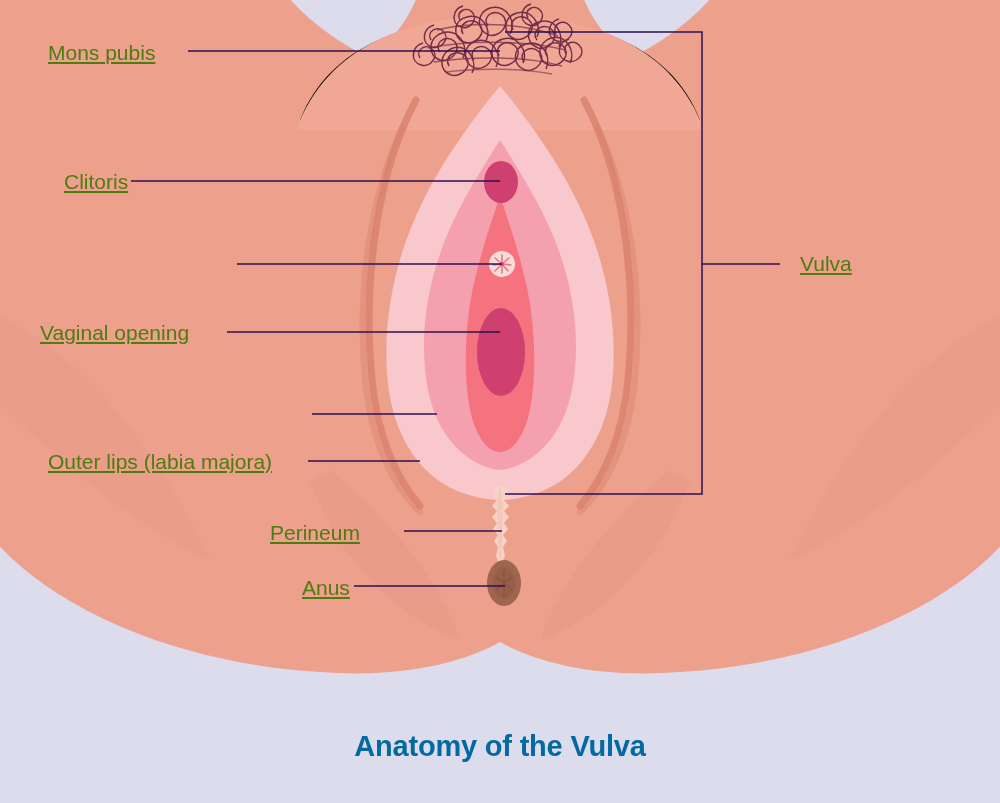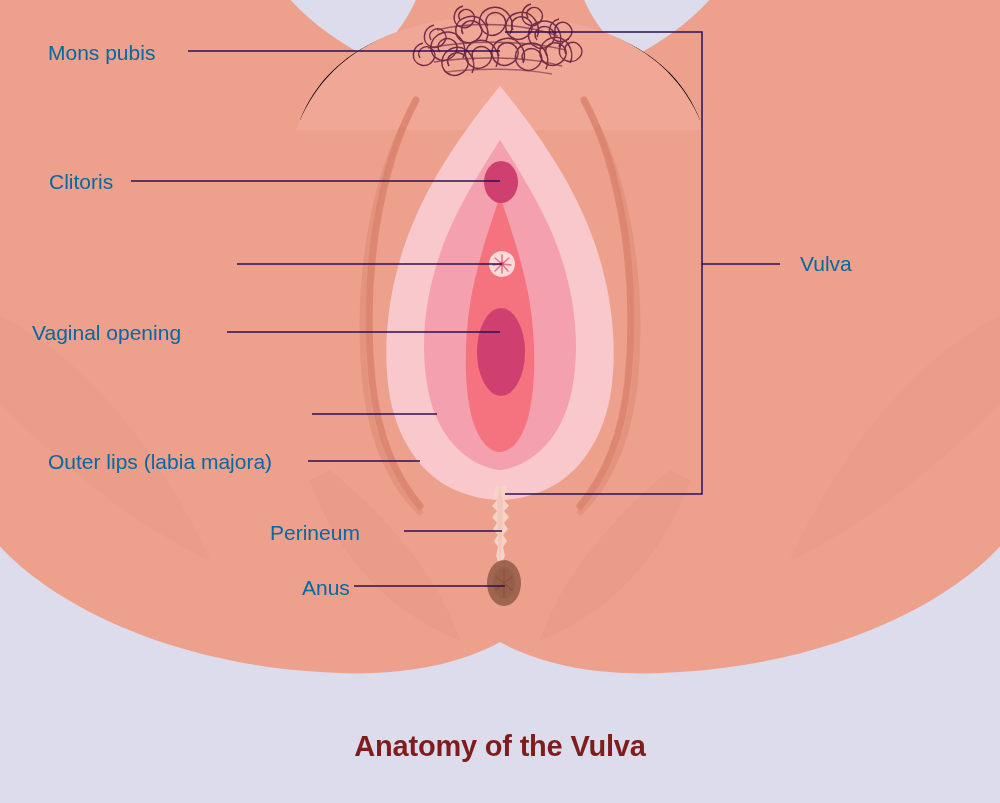--- a/index.html
+++ b/index.html
@@ -22,34 +22,35 @@
     position: absolute;
     left: 0;
     top: 0;
     width: 1000px;
     height: 803px;
   }
   .label-text {
     position: absolute;
     font-family: "Liberation Sans", sans-serif;
     font-size: 21px;
-    color: #0369a1;
+    color: #4d7c0f;
     white-space: nowrap;
     line-height: 1;
+    text-decoration: underline;
   }
   .title {
     position: absolute;
     left: 0;
     width: 1000px;
     top: 730px;
     text-align: center;
     font-family: "Liberation Sans", sans-serif;
     font-size: 29px;
     font-weight: bold;
-    color: #7f1d1d;
+    color: #0369a1;
     letter-spacing: -0.2px;
   }
 </style>
 </head>
 <body>
 
 <div id="figure">
 
   <svg class="layer" viewBox="0 0 1000 803">
     <defs>
@@ -203,22 +204,22 @@
       <line x1="308" y1="461" x2="420" y2="461"></line>
       <line x1="404" y1="531" x2="502" y2="531"></line>
       <line x1="354" y1="586" x2="505" y2="586"></line>
 
       <path d="M 505 32 L 702 32 L 702 494 L 505 494"></path>
       <line x1="702" y1="264" x2="780" y2="264"></line>
     </g>
   </svg>
 
   <div class="label-text" style="left:48px;  top:42px;">Mons pubis</div>
-  <div class="label-text" style="left:49px;  top:171px;">Clitoris</div>
-  <div class="label-text" style="left:32px;  top:322px;">Vaginal opening</div>
+  <div class="label-text" style="left:64px;  top:171px;">Clitoris</div>
+  <div class="label-text" style="left:40px;  top:322px;">Vaginal opening</div>
   <div class="label-text" style="left:48px;  top:451px;">Outer lips (labia majora)</div>
   <div class="label-text" style="left:270px; top:522px;">Perineum</div>
   <div class="label-text" style="left:290px; top:577px;margin-left:12px;">Anus</div>
   <div class="label-text" style="left:800px; top:253px;">Vulva</div>
 
   <div class="title">Anatomy of the Vulva</div>
 
 </div>
 
 </body></html>

